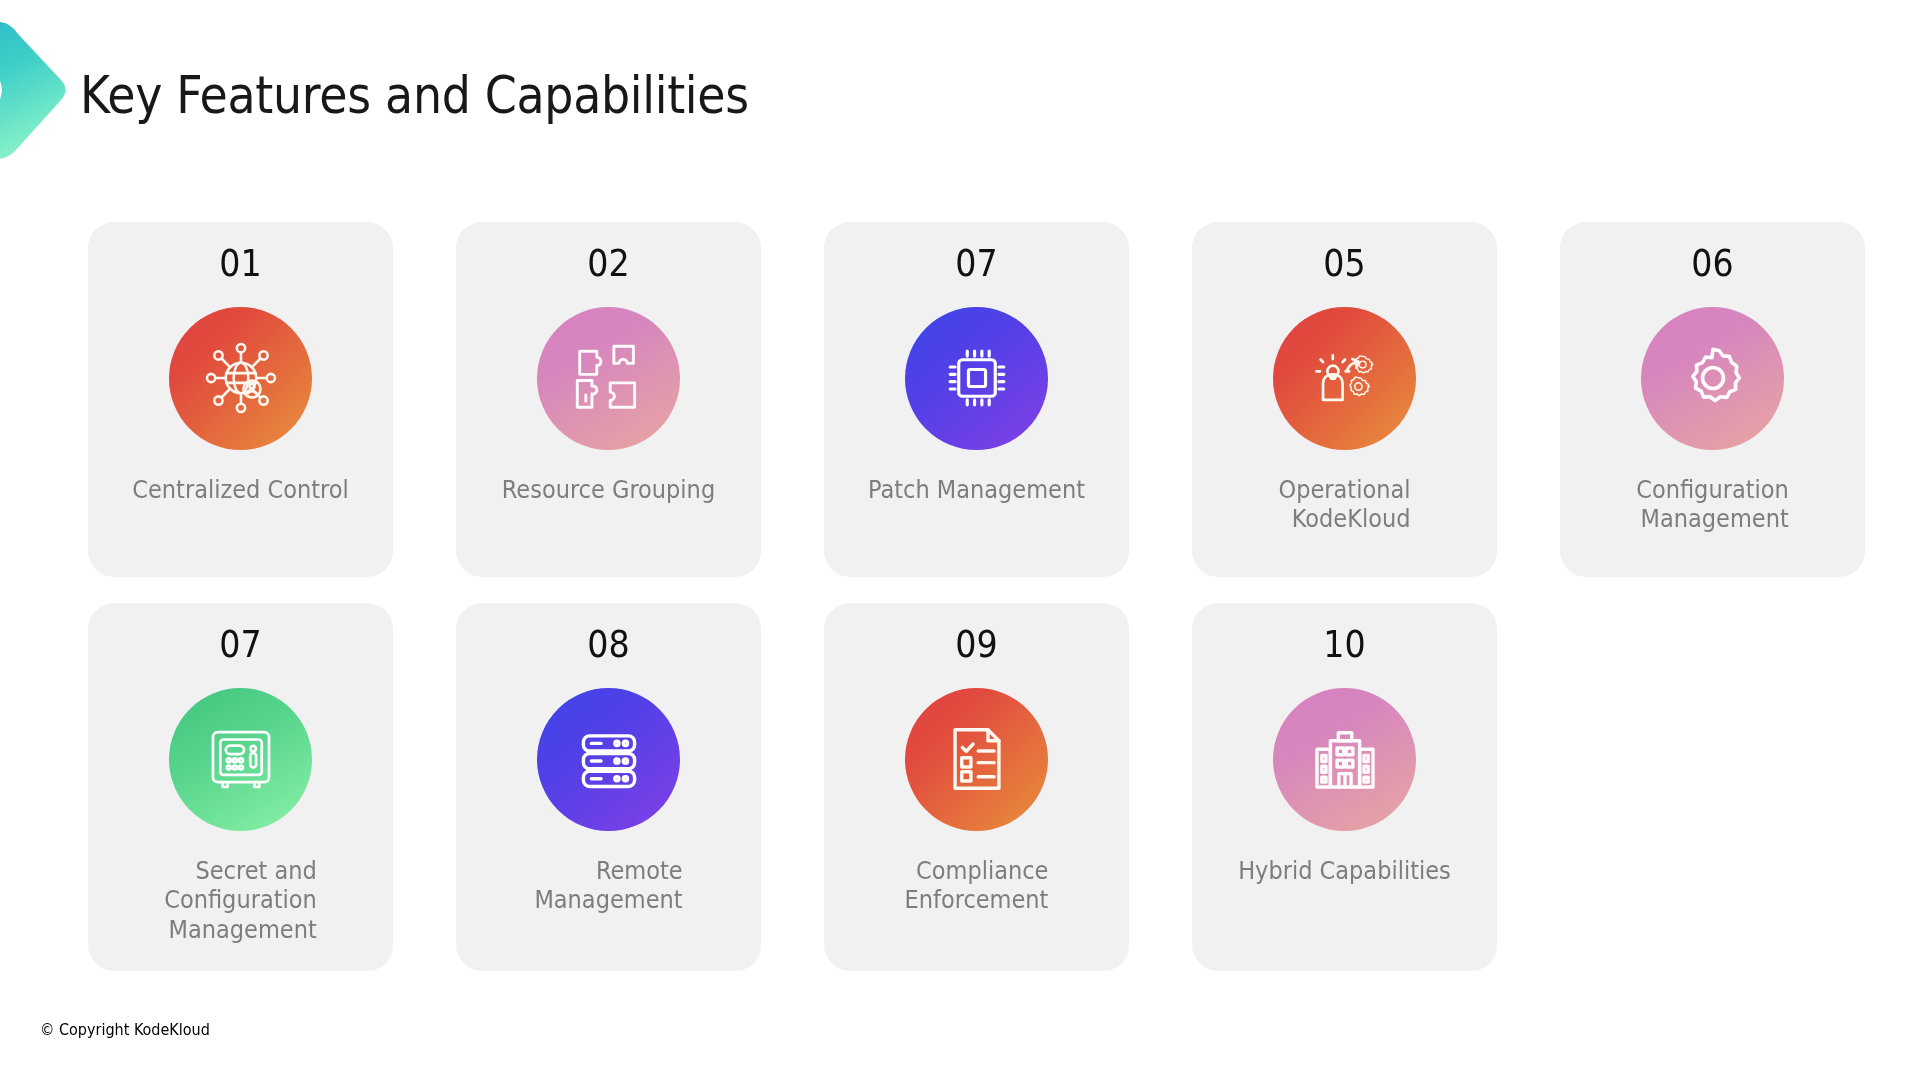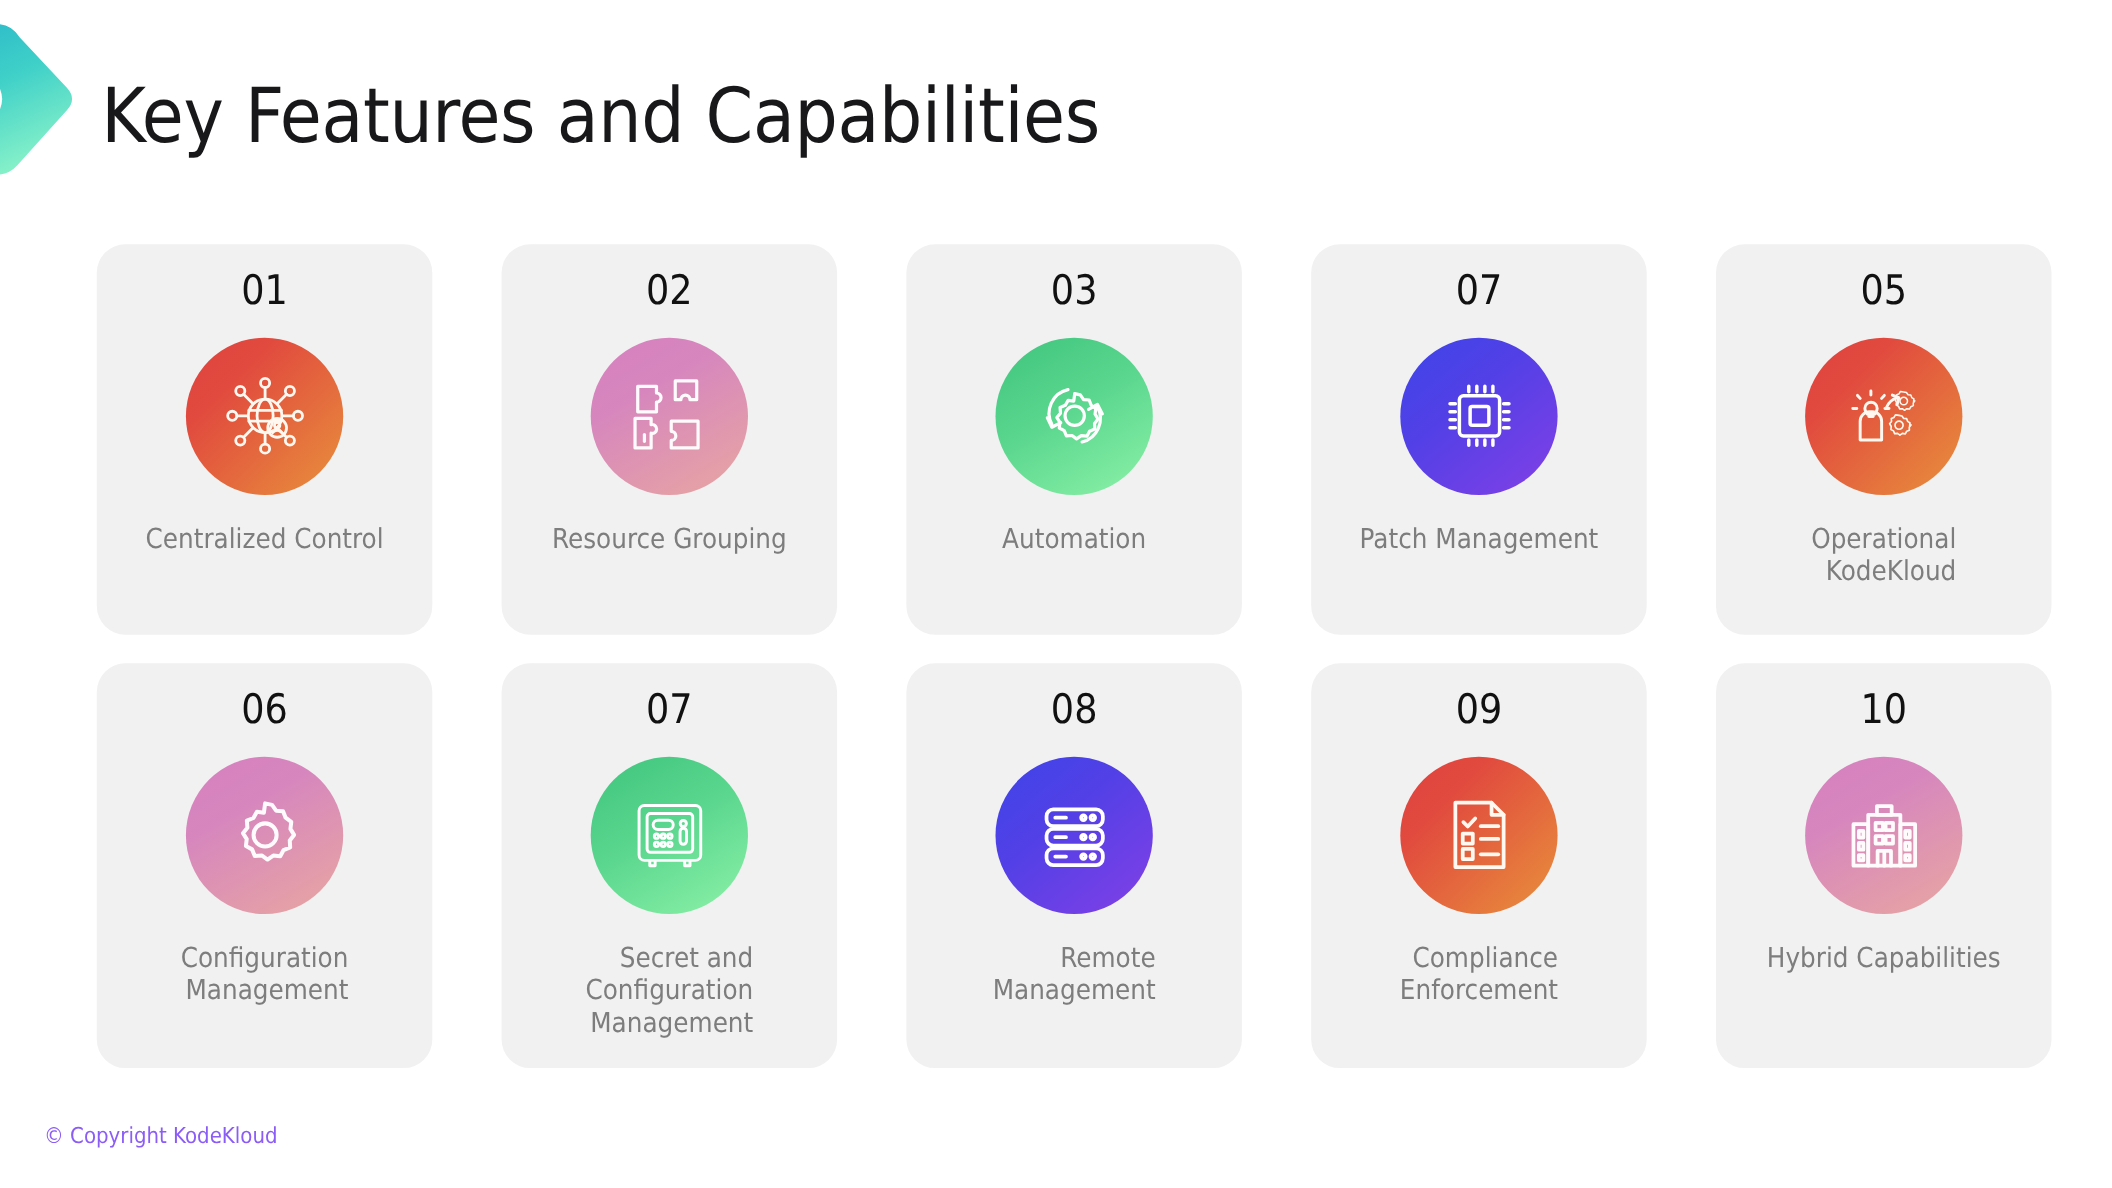--- a/index.html
+++ b/index.html
@@ -22,23 +22,23 @@
     left: -42px;
     top: 18px;
     width: 110px;
     height: 142px;
     pointer-events: none;
   }
 
   
   .slide-title {
     position: absolute;
-    left: 92px;
+    left: 80px;
     top: 66px;
-    font-size: 69px;
+    font-size: 51px;
     font-weight: 400;
     letter-spacing: -0.3px;
     color: #18181a;
     font-family: "DejaVu Sans Condensed", "Liberation Sans Narrow", "Liberation Sans", sans-serif;
     white-space: nowrap;
   }
 
   
   .card-grid {
     position: absolute;
@@ -102,22 +102,22 @@
   .grad-orange  { background: linear-gradient(135deg, #e0423f 0%, #e14a3e 28%, #e8913c 100%); }
   .grad-pink    { background: linear-gradient(150deg, #d67fc0 0%, #d787bd 35%, #e8a7a0 100%); }
   .grad-green   { background: linear-gradient(150deg, #3fc47e 0%, #5ad68e 45%, #8df2a8 100%); }
   .grad-purple  { background: linear-gradient(140deg, #3d45e8 0%, #5240e6 40%, #8340e6 100%); }
 
   
   .footer-copyright {
     position: absolute;
     left: 40px;
     top: 1020px;
-    font-size: 20px;
-    color: #8b5cf6;
+    font-size: 16px;
+    color: #000000;
     font-family: "DejaVu Sans Condensed", "Liberation Sans Narrow", "Liberation Sans", sans-serif;
   }
 </style>
 </head>
 <body>
 
 <div class="chevron-deco">
   <svg viewBox="0 0 110 142" width="110" height="142" aria-hidden="true">
     <defs>
       <linearGradient id="tealGrad" x1="0" y1="0" x2="0.35" y2="1">
@@ -172,34 +172,20 @@
         <path d="M8 10h14v5a3.4 3.4 0 1 1 0 6.8V29H8V10z"></path>
         <path d="M36 6h16v14h-5a3.4 3.4 0 1 0-6.8 0H36V6z"></path>
         <path d="M6 34h12v4.6a3.3 3.3 0 1 1 0 6.4V56H6V34z"></path>
         <path d="M33 36h20v20H33v-5.6a3.4 3.4 0 1 0 0-6.8V36z"></path>
         <path d="M13 46v5"></path>
       </svg>
     </div>
     <div class="card-label">Resource Grouping</div>
   </div>
 
-  <div class="feature-card">
-    <div class="card-number">03</div>
-    <div class="icon-circle grad-green">
-      <svg viewBox="0 0 64 64" fill="none" stroke="#ffffff" stroke-width="2.4" stroke-linecap="round" stroke-linejoin="round">
-        <path d="M32 15.5l4.2.9 2.4 3.5 4.2.3 1.5 3.9 3.4 2.5-.5 4.2 2.2 3.6-2.6 3.3.2 4.2-3.9 1.6-2 3.7-4.2-.4-3.5 2.4-3.4-2.5-4.2.3-1.6-3.9-3.7-2 .5-4.2-2.3-3.6 2.7-3.3-.3-4.2 3.9-1.6 2.1-3.7 4.2.5z"></path>
-        <circle cx="32" cy="32" r="7.2"></circle>
-        <path d="M15 38.5A18 18 0 0 1 27 12.5"></path>
-        <path d="M11.6 33.5L15 40.5l6.6-3.4"></path>
-        <path d="M49 25.5a18 18 0 0 1-11.5 26"></path>
-        <path d="M52.6 30.6L49 23.5l-6.6 3.7"></path>
-      </svg>
-    </div>
-    <div class="card-label">Automation</div>
-  </div>
 
   <div class="feature-card">
     <div class="card-number">07</div>
     <div class="icon-circle grad-purple">
       <svg viewBox="0 0 64 64" fill="none" stroke="#ffffff" stroke-width="2.6" stroke-linecap="round" stroke-linejoin="round">
         <rect x="17" y="17" width="30" height="30" rx="3"></rect>
         <rect x="25" y="25" width="14" height="14" rx="1.5"></rect>
         <path d="M24 10v4M30 10v4M36 10v4M42 10v4"></path>
         <path d="M24 50v4M30 50v4M36 50v4M42 50v4"></path>
         <path d="M10 23h4M10 29h4M10 35h4M10 41h4"></path>

